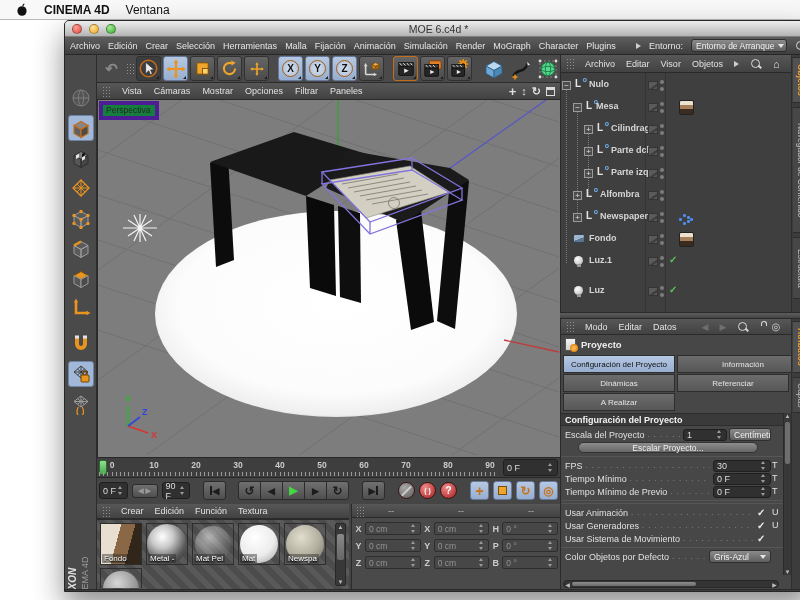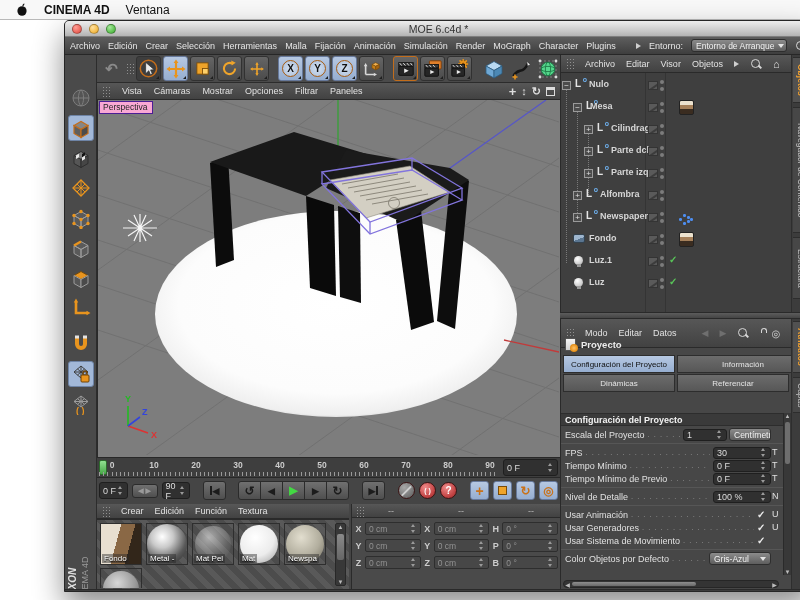--- a/index.html
+++ b/index.html
@@ -44,21 +44,21 @@
   .pal { position:absolute; left:0; top:34px; bottom:0; width:32px; background:#4a4a4a; border-right:1px solid #2c2c2c; }
   .pi { position:absolute; left:3px; width:26px; height:26px; border-radius:3px; display:flex; align-items:center; justify-content:center; }
   .pi.sel { background:#a2b8d8; border:1px solid #6e84a6; }
   .brandv { position:absolute; writing-mode:vertical-rl; transform:rotate(180deg); white-space:nowrap; }
 
   
   .vpmenu { position:absolute; left:32px; top:62px; width:463px; height:17px; background:linear-gradient(#575757,#424242); border-bottom:1px solid #2a2a2a; display:flex; align-items:center; gap:12px; padding:0 5px; font-size:9px; color:#e2e2e2; }
   .vpicons { margin-left:auto; display:flex; gap:5px; align-items:center; color:#dcdcdc; font-size:11px; }
   .vmax { width:9px; height:9px; border:1.5px solid #dcdcdc; border-top-width:3px; }
   .canvas { position:absolute; left:32px; top:79px; width:463px; height:357px; background:#7d7d7d; border-left:1px solid #2a2a2a; overflow:hidden; }
-  .persp { position:absolute; left:1px; top:1px; background:#f9a8d4; border:1px solid #4c1d95; color:#262626; font-size:8.5px; padding:0 5px 1px 3px; }
+  .persp { position:absolute; left:1px; top:1px; background:#15803d; border:4px solid #4c1d95; color:#262626; font-size:8.5px; padding:0 5px 1px 3px; }
 
   
   .ruler { position:absolute; left:32px; top:436px; width:463px; height:21px; background:#3e3e3e; border-top:1px solid #282828; border-bottom:1px solid #282828; }
   .tick { position:absolute; top:2px; transform:translateX(-50%); font-size:8.5px; color:#cccccc; font-weight:bold; }
   .tickstrip { position:absolute; left:2px; width:398px; bottom:1px; height:4px; background:repeating-linear-gradient(90deg,#9a9a9a 0 1px,transparent 1px 4.2px); }
   .playhead { position:absolute; left:2px; top:2px; width:8px; height:15px; background:linear-gradient(#91e091,#47a847); border:1px solid #2c6c2c; border-radius:2px; }
   .fld { background:#303030; border:1px solid #1f1f1f; border-radius:3px; color:#dddddd; font-size:9px; display:flex; align-items:center; padding:0 3px; }
   .spn { width:7px; height:11px; position:relative; margin-left:auto; flex:0 0 auto; }
   .spn::before { content:""; position:absolute; top:1px; left:1px; border-left:2.5px solid transparent; border-right:2.5px solid transparent; border-bottom:3.5px solid #9a9a9a; }
   .spn::after  { content:""; position:absolute; top:7px; left:1px; border-left:2.5px solid transparent; border-right:2.5px solid transparent; border-top:3.5px solid #9a9a9a; }
@@ -651,21 +651,21 @@
       <span class="exp minus" style="left:1px;"></span>
       <span class="nullico" style="left:13px;"></span>
       <span class="oname" style="left:28px;">Nulo</span>
       <span class="visbox" style="left:87px;"></span>
       <span class="vdot" style="left:99px; top:5px;"></span>
       <span class="vdot" style="left:99px; top:12px;"></span>
     </div>
     <div class="orow" style="top:42px;">
       <span class="exp minus" style="left:12px;"></span>
       <span class="nullico" style="left:24px;"></span>
-      <span class="oname" style="left:29px;text-align:center;">Mesa</span>
+      <span class="oname" style="left:35px;text-align:center;">Mesa</span>
       <span class="visbox" style="left:87px;"></span>
       <span class="vdot" style="left:99px; top:5px;"></span>
       <span class="vdot" style="left:99px; top:12px;"></span>
       <span class="texthumb" style="left:118px;"></span>
     </div>
     <div class="orow" style="top:64px;">
       <span class="exp plus" style="left:23px;"></span>
       <span class="nullico" style="left:35px;"></span>
       <span class="oname" style="left:50px;">Cilindrage</span>
       <span class="visbox" style="left:87px;"></span>
@@ -721,70 +721,74 @@
       <span class="texthumb" style="left:118px;"></span>
     </div>
     <div class="orow" style="top:196px;">
       <span class="lightico" style="left:13px;"></span>
       <span class="oname" style="left:28px;">Luz.1</span>
       <span class="visbox" style="left:87px;"></span>
       <span class="vdot" style="left:99px; top:5px;"></span>
       <span class="vdot" style="left:99px; top:12px;"></span>
       <span class="gchk" style="left:108px;">✓</span>
     </div>
-    <div class="orow" style="top:218px;">
+    <div class="orow" style="top:226px;">
       <span class="lightico" style="left:13px;"></span>
       <span class="oname" style="left:28px;">Luz</span>
       <span class="visbox" style="left:87px;"></span>
       <span class="vdot" style="left:99px; top:5px;"></span>
       <span class="vdot" style="left:99px; top:12px;"></span>
       <span class="gchk" style="left:108px;">✓</span>
     </div>
   </div>
 
   <div class="splitbar"></div>
 
   <div class="attrs">
-    <div class="pmenu" style="height:29px;">
+    <div class="pmenu" style="height:16px;">
       <span class="grip"></span>
       <span>Modo</span>
       <span>Editar</span>
       <span>Datos</span>
       <span style="margin-left:14px;color:#6f6f6f;font-size:9px;">◀</span>
       <span style="color:#6f6f6f;font-size:9px;">▶</span>
       <span class="sicon" style="margin-left:auto;"></span>
       <span class="lockico"></span>
       <span style="font-size:10px;color:#d8d8d8;">◎</span>
       <span style="width:10px;height:10px;border:1px solid #d0d0d0;font-size:8px;line-height:8px;text-align:center;color:#d0d0d0;">+</span>
     </div>
     <div style="position:absolute; left:4px; top:19px; display:flex; align-items:center; gap:5px;">
       <span class="docico"></span>
       <span style="font-size:9.5px; font-weight:bold; color:#ececec;">Proyecto</span>
     </div>
     <span class="tabbtn act" style="left:2px; top:36px; width:112px;">Configuración del Proyecto</span>
     <span class="tabbtn" style="left:116px; top:36px; width:132px;">Información</span>
     <span class="tabbtn" style="left:116px; top:55px; width:112px;">Referenciar</span>
     <span class="tabbtn" style="left:2px; top:55px; width:112px;">Dinámicas</span>
+    <span class="tabbtn" style="left:2px; top:74px; width:112px;">A Realizar</span>
 
     <div class="sech" style="top:94px;">
         <span>Configuración del Proyecto</span>
       </div>
 
     <div style="position:absolute; left:0; top:109px; right:8px;">
       <div class="arow">
         <span>Escala del Proyecto</span>
           <span class="ldr"></span>
         <span class="fld afld" style="width:44px;">
             <span>1</span>
             <span class="spn"></span>
           </span>
         <span class="dd" style="width:42px; overflow:hidden; margin-left:2px;">
             <span style="white-space:nowrap;">Centímetros</span>
           </span>
       </div>
+      <div class="arow">
+        <span class="pill" style="width:180px; height:11px; margin:0 auto;">Escalar Proyecto...</span>
+      </div>
       <div class="asep" style="position:relative; left:0; margin:2px 0;"></div>
       <div class="arow">
         <span>FPS</span>
           <span class="ldr"></span>
         <span class="fld afld">
             <span>30</span>
             <span class="spn"></span>
           </span>
         <span class="cut">T</span>
       </div>
@@ -800,29 +804,20 @@
       <div class="arow">
         <span>Tiempo Mínimo de Previo</span>
           <span class="ldr"></span>
         <span class="fld afld">
             <span>0 F</span>
             <span class="spn"></span>
           </span>
         <span class="cut">T</span>
       </div>
       <div class="asep" style="position:relative; left:0; margin:2px 0;"></div>
-      <div class="arow">
-        <span>Nivel de Detalle</span>
-          <span class="ldr"></span>
-        <span class="fld afld">
-            <span>100 %</span>
-            <span class="spn"></span>
-          </span>
-        <span class="cut">N</span>
-      </div>
       <div class="asep" style="position:relative; left:0; margin:2px 0;"></div>
       <div class="arow">
         <span>Usar Animación</span>
           <span class="ldr"></span>
         <span class="chkm">✓</span>
         <span class="cut">U</span>
       </div>
       <div class="arow">
         <span>Usar Generadores</span>
           <span class="ldr"></span>

